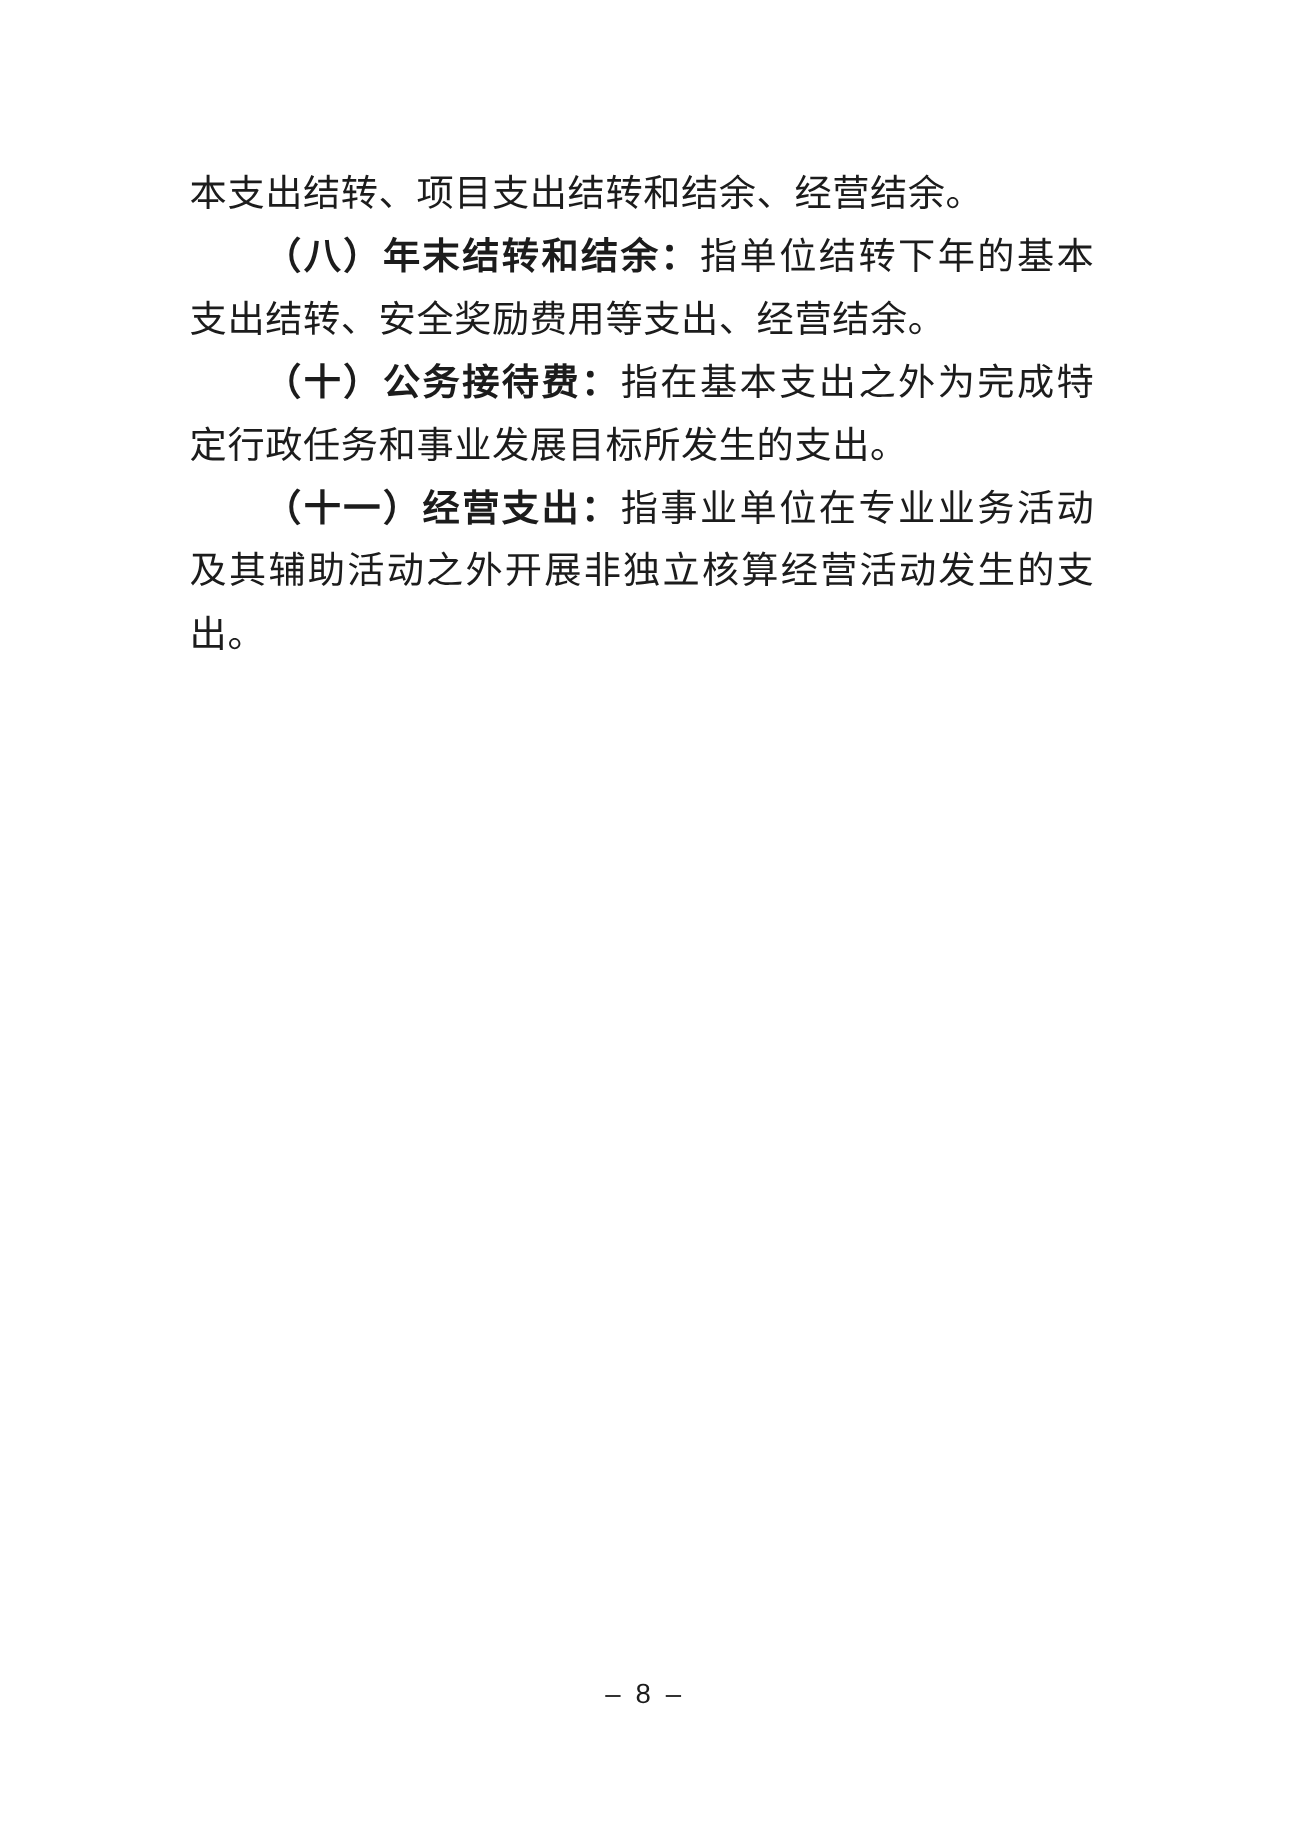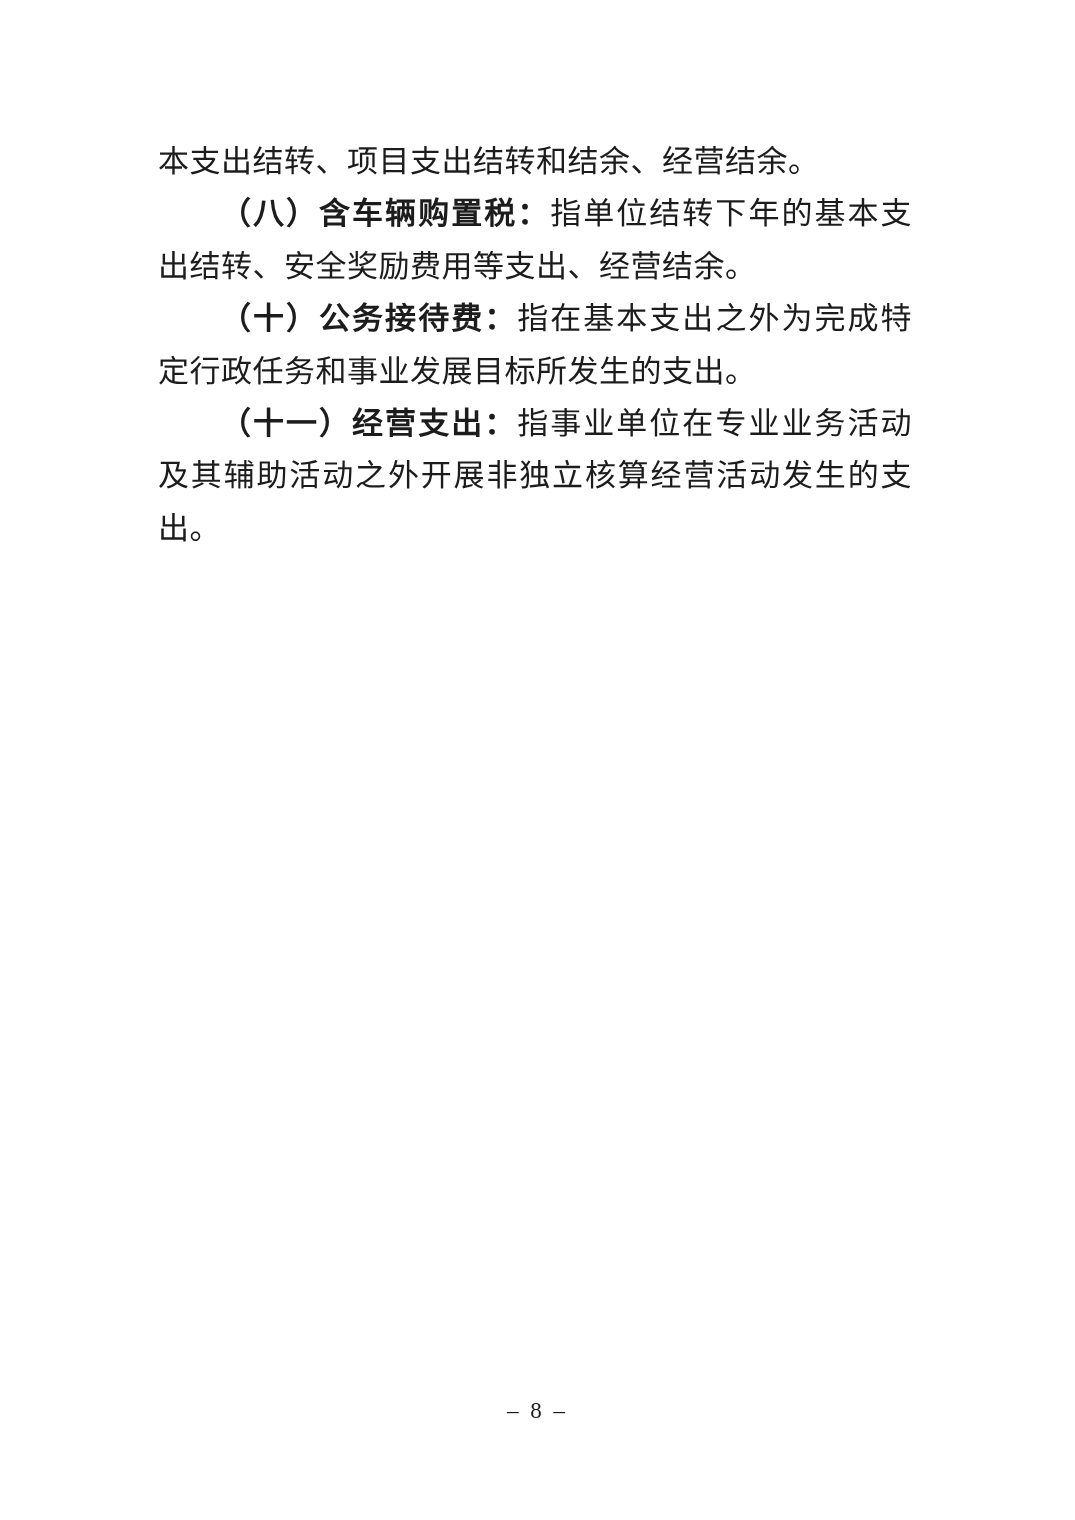--- a/index.html
+++ b/index.html
@@ -6,21 +6,21 @@
     margin: 0;
     padding: 0;
     background: #ffffff;
   }
   .page {
     position: relative;
     width: 1075px;
     height: 1520px;
     background: #ffffff;
     overflow: hidden;
-    font-family: Liberation Serif, serif;
+    font-family: Liberation Sans, sans-serif;
     color: #1c1c1c;
   }
   .content {
     position: absolute;
     left: 158px;
     top: 136px;
     width: 754px;
   }
   .para {
     margin: 0;
@@ -52,21 +52,21 @@
 </style>
 </head>
 <body>
 
 <div class="page">
   <div class="content">
 
     <p class="para continuation"><span>本支出结转、项目支出结转和结余、经营结余。</span></p>
 
 
-    <p class="para"><b class="head">（八）含车辆购置税：</b><span>指单位结转下年的基本支出结转、安全奖励费用等支出、经营结余。</span></p>
+    <p class="para"><b class="head">（八）年末结转和结余：</b><span>指单位结转下年的基本支出结转、安全奖励费用等支出、经营结余。</span></p>
 
 
     <p class="para"><b class="head">（十）公务接待费：</b><span>指在基本支出之外为完成特定行政任务和事业发展目标所发生的支出。</span></p>
 
     <p class="para"><b class="head">（十一）经营支出：</b><span>指事业单位在专业业务活动及其辅助活动之外开展非独立核算经营活动发生的支出。</span></p>
 
 
   </div>
 
   <div class="page-number">– 8 –</div>

